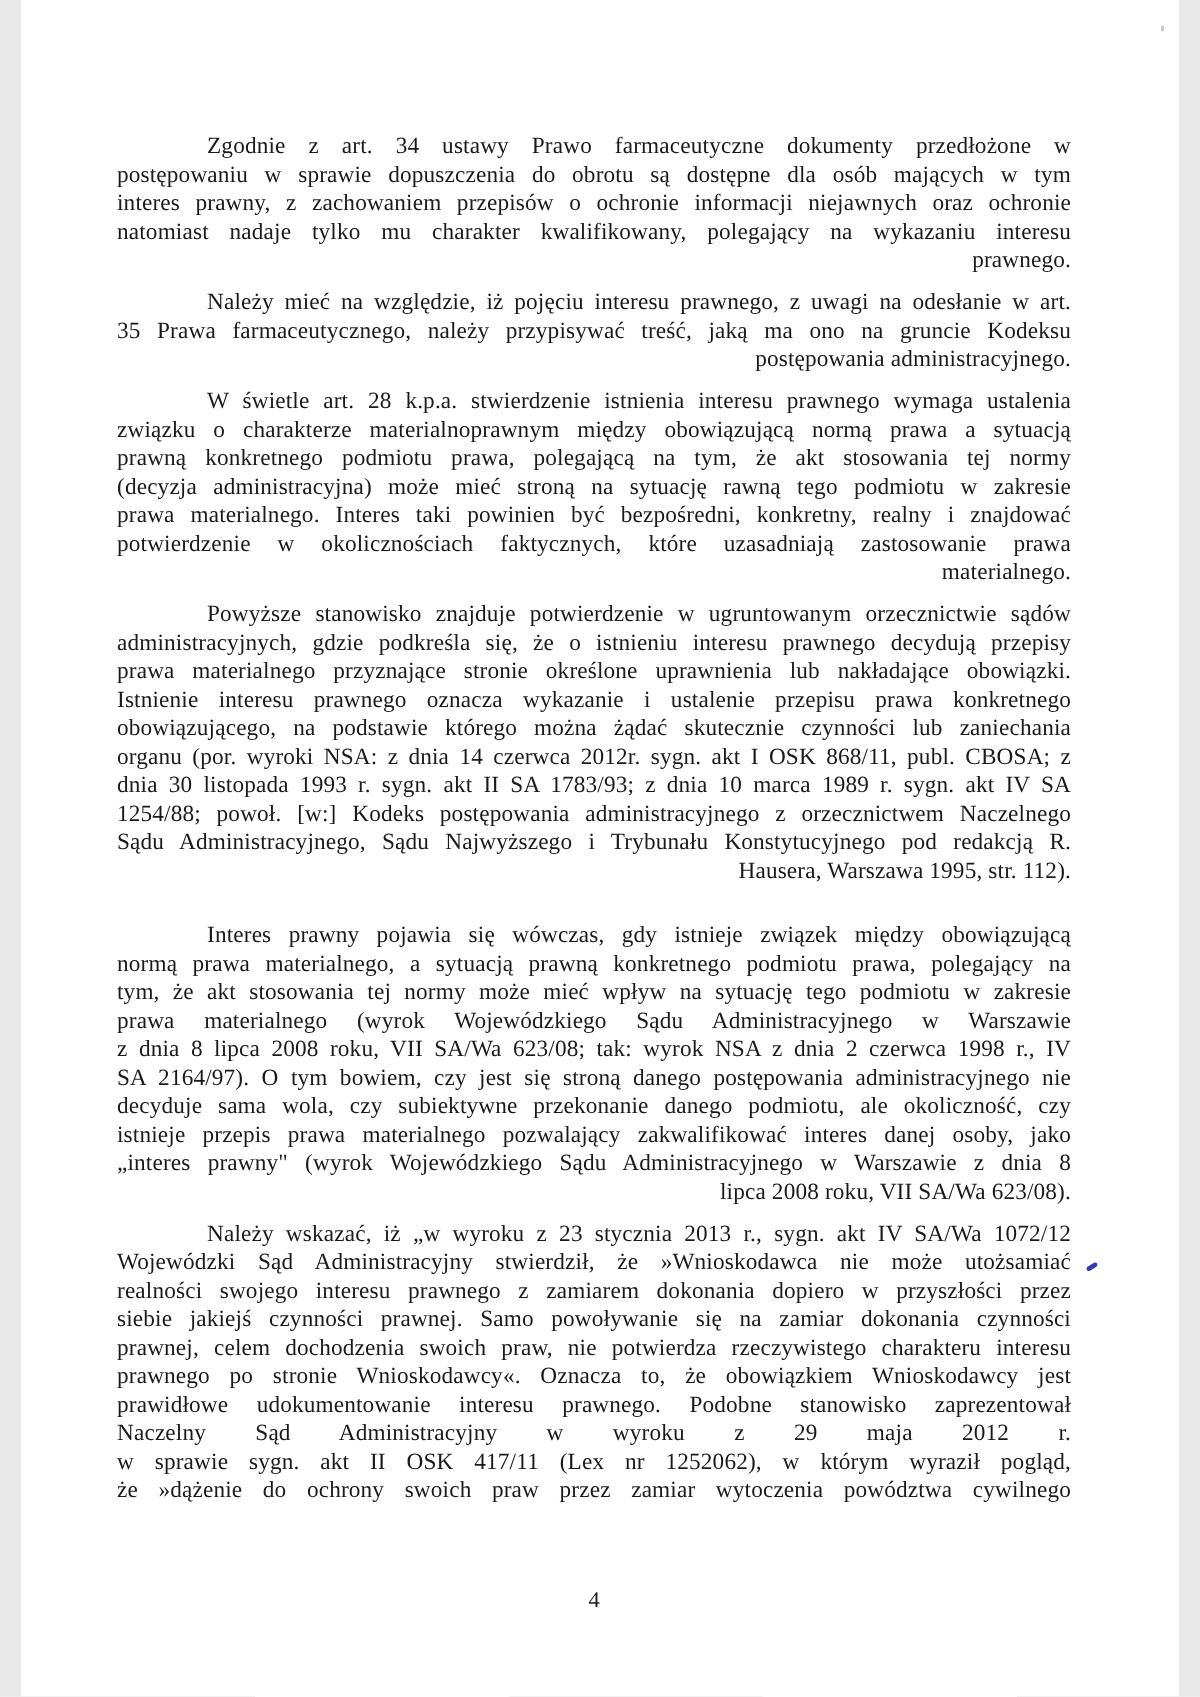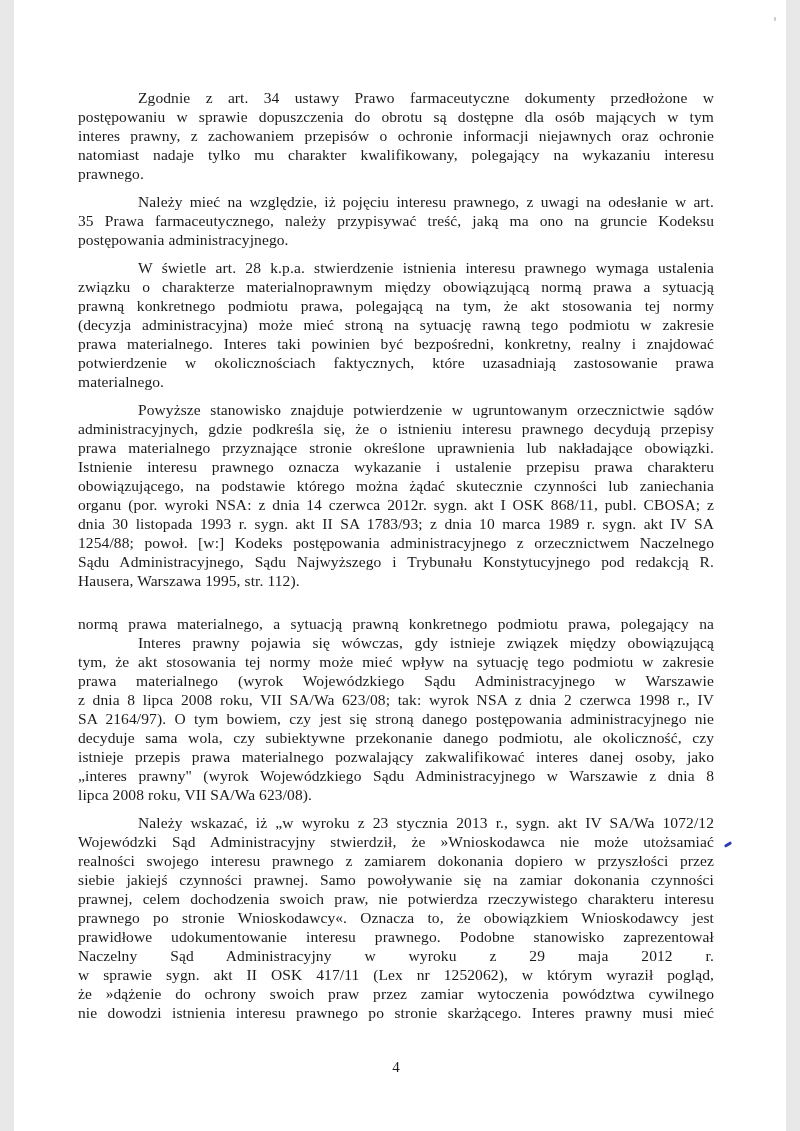--- a/index.html
+++ b/index.html
@@ -26,21 +26,21 @@
   .para {
     margin: 0 0 9px 0;
   }
   .para.space-before {
     margin-top: 24px;
   }
   .line {
     font-size: 15.5px;
     line-height: 19px;
     letter-spacing: 0.1px;
-    text-align: left;
+    text-align: right;
     white-space: normal;
   }
   .line.jl {
     text-align: justify;
     text-align-last: justify;
   }
   .line.first {
     text-indent: 60px;
   }
   .page-number {
@@ -94,50 +94,49 @@
         <div class="line jl">prawną konkretnego podmiotu prawa, polegającą na tym, że akt stosowania tej normy</div>
         <div class="line jl">(decyzja administracyjna) może mieć stroną na sytuację rawną tego podmiotu w zakresie</div>
         <div class="line jl">prawa materialnego. Interes taki powinien być bezpośredni, konkretny, realny i znajdować</div>
         <div class="line jl">potwierdzenie w okolicznościach faktycznych, które uzasadniają zastosowanie prawa</div>
         <div class="line">materialnego.</div>
       </div>
       <div class="para">
         <div class="line first jl">Powyższe stanowisko znajduje potwierdzenie w ugruntowanym orzecznictwie sądów</div>
         <div class="line jl">administracyjnych, gdzie podkreśla się, że o istnieniu interesu prawnego decydują przepisy</div>
         <div class="line jl">prawa materialnego przyznające stronie określone uprawnienia lub nakładające obowiązki.</div>
-        <div class="line jl">Istnienie interesu prawnego oznacza wykazanie i ustalenie przepisu prawa charakteru</div>
+        <div class="line jl">Istnienie interesu prawnego oznacza wykazanie i ustalenie przepisu prawa konkretnego</div>
         <div class="line jl">obowiązującego, na podstawie którego można żądać skutecznie czynności lub zaniechania</div>
         <div class="line jl">organu (por. wyroki NSA: z dnia 14 czerwca 2012r. sygn. akt I OSK 868/11, publ. CBOSA; z</div>
         <div class="line jl">dnia 30 listopada 1993 r. sygn. akt II SA 1783/93; z dnia 10 marca 1989 r. sygn. akt IV SA</div>
         <div class="line jl">1254/88; powoł. [w:] Kodeks postępowania administracyjnego z orzecznictwem Naczelnego</div>
         <div class="line jl">Sądu Administracyjnego, Sądu Najwyższego i Trybunału Konstytucyjnego pod redakcją R.</div>
         <div class="line">Hausera, Warszawa 1995, str. 112).</div>
       </div>
       <div class="para space-before">
+        <div class="line first jl">Interes prawny pojawia się wówczas, gdy istnieje związek między obowiązującą</div>
         <div class="line jl">normą prawa materialnego, a sytuacją prawną konkretnego podmiotu prawa, polegający na</div>
-        <div class="line first jl">Interes prawny pojawia się wówczas, gdy istnieje związek między obowiązującą</div>
         <div class="line jl">tym, że akt stosowania tej normy może mieć wpływ na sytuację tego podmiotu w zakresie</div>
         <div class="line jl">prawa materialnego (wyrok Wojewódzkiego Sądu Administracyjnego w Warszawie</div>
         <div class="line jl">z dnia 8 lipca 2008 roku, VII SA/Wa 623/08; tak: wyrok NSA z dnia 2 czerwca 1998 r., IV</div>
         <div class="line jl">SA 2164/97). O tym bowiem, czy jest się stroną danego postępowania administracyjnego nie</div>
         <div class="line jl">decyduje sama wola, czy subiektywne przekonanie danego podmiotu, ale okoliczność, czy</div>
         <div class="line jl">istnieje przepis prawa materialnego pozwalający zakwalifikować interes danej osoby, jako</div>
         <div class="line jl">„interes prawny" (wyrok Wojewódzkiego Sądu Administracyjnego w Warszawie z dnia 8</div>
         <div class="line">lipca 2008 roku, VII SA/Wa 623/08).</div>
       </div>
       <div class="para">
         <div class="line first jl">Należy wskazać, iż „w wyroku z 23 stycznia 2013 r., sygn. akt IV SA/Wa 1072/12</div>
         <div class="line jl">Wojewódzki Sąd Administracyjny stwierdził, że »Wnioskodawca nie może utożsamiać</div>
         <div class="line jl">realności swojego interesu prawnego z zamiarem dokonania dopiero w przyszłości przez</div>
         <div class="line jl">siebie jakiejś czynności prawnej. Samo powoływanie się na zamiar dokonania czynności</div>
         <div class="line jl">prawnej, celem dochodzenia swoich praw, nie potwierdza rzeczywistego charakteru interesu</div>
         <div class="line jl">prawnego po stronie Wnioskodawcy«. Oznacza to, że obowiązkiem Wnioskodawcy jest</div>
         <div class="line jl">prawidłowe udokumentowanie interesu prawnego. Podobne stanowisko zaprezentował</div>
         <div class="line jl">Naczelny Sąd Administracyjny w wyroku z 29 maja 2012 r.</div>
         <div class="line jl">w sprawie sygn. akt II OSK 417/11 (Lex nr 1252062), w którym wyraził pogląd,</div>
         <div class="line jl">że »dążenie do ochrony swoich praw przez zamiar wytoczenia powództwa cywilnego</div>
-        <div class="line jl">nie dowodzi istnienia interesu prawnego po stronie skarżącego. Interes prawny musi mieć</div>
       </div>
     </div>
   <div class="pen-mark" style="background: rgb(46, 60, 176);"></div>
   <div class="scan-speck"></div>
   <div class="page-number">4</div>
 </div>
 
 </body></html>

